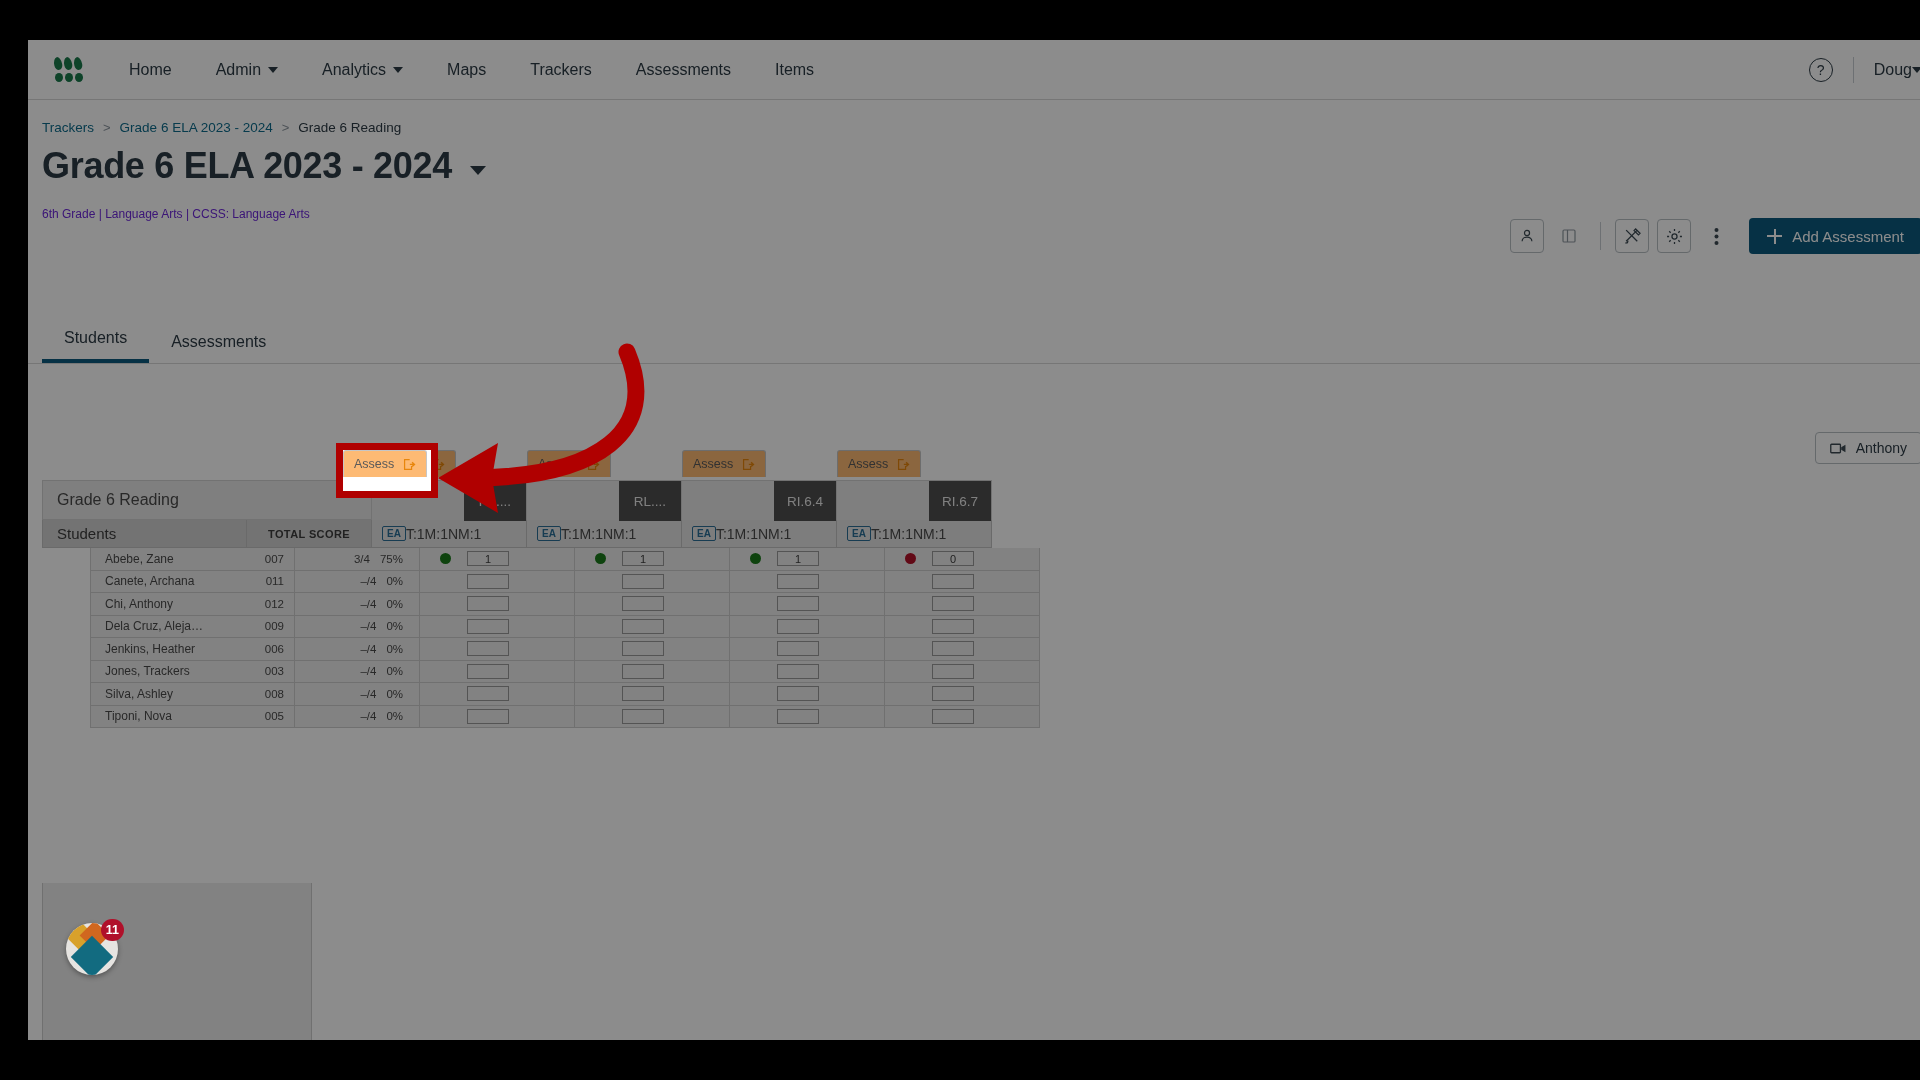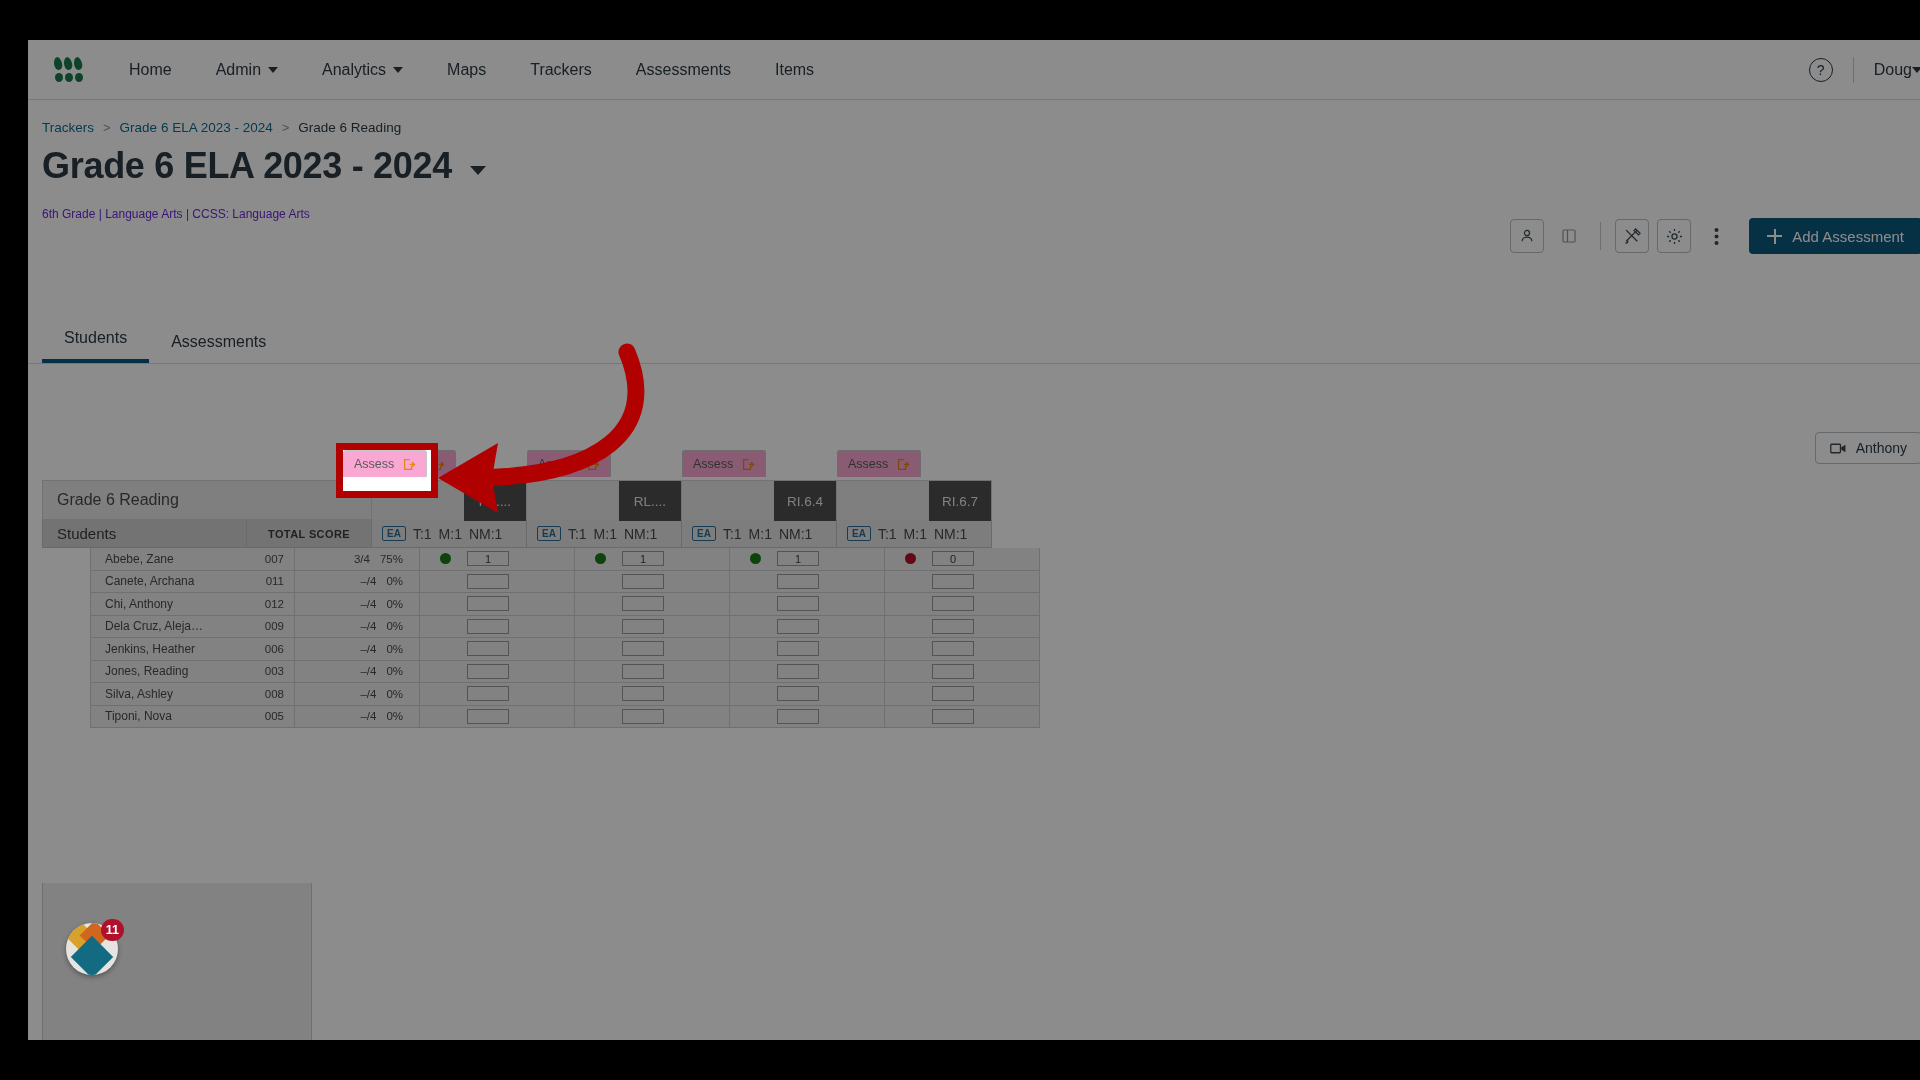--- a/index.html
+++ b/index.html
@@ -171,21 +171,21 @@
   .grid-wrap { position: absolute; left: 14px; top: 440px; }
 
   .assess-strip {
     position: absolute; left: 330px; top: -30px;
     display: flex;
   }
   .assess-cell { width: 155px; position: relative; }
   .assess-btn {
     display: inline-flex; align-items: center; gap: 9px;
     height: 27px; padding: 0 10px;
-    background: #f9a8d4; border: 1px solid #c6c6c6; border-bottom: none;
+    background: #fdba74; border: 1px solid #c6c6c6; border-bottom: none;
     border-radius: 3px 3px 0 0;
     font-size: 12.5px; color: #5a5a5a; cursor: pointer;
   }
   .export-ico { display: block; }
 
   
   .tracker-head {
     width: 330px; height: 40px;
     background: #e7e7e7; border: 1px solid #cfcfcf;
     display: flex; align-items: center; padding-left: 14px;
@@ -219,21 +219,21 @@
     width: 125px; height: 28px;
     background: #d2d2d2; border: 1px solid #c2c2c2;
     border-top: none; border-left: none;
     display: flex; align-items: center; justify-content: center;
     font-size: 11px; font-weight: bold; letter-spacing: .4px; color: #3c3c3c;
   }
   .meta-th {
     width: 155px; height: 28px;
     background: #e4e4e4; border-right: 1px solid #c2c2c2;
     border-bottom: 1px solid #c2c2c2;
-    display: flex; align-items: center; gap: 7px; padding-left: 10px;
+    display: flex; align-items: center; padding-left: 10px;
     font-size: 10.5px; color: #4a4a4a;
   }
   .ea-badge {
     border: 1px solid #2b6e96; color: #2b6e96;
     font-size: 10px; font-weight: bold;
     padding: 1px 4px; border-radius: 2px; line-height: 1.1;
   }
   .meta-bit { font-size: 14px; }
 
   .srow { display: flex; height: 22.5px; padding-left: 48px; }
@@ -662,21 +662,21 @@
             <span class="dot none"></span>
             <span class="mark-input"></span>
           </div>
           <div class="mark-td">
             <span class="dot none"></span>
             <span class="mark-input"></span>
           </div>
         </div>
         <div class="srow">
           <div class="name-td">
-            <span class="stu-name">Jones, Reading</span>
+            <span class="stu-name">Jones, Trackers</span>
             <span class="stu-id">003</span>
           </div>
           <div class="score-td">
             <span>–/4</span>
             <span>0%</span>
           </div>
           <div class="mark-td">
             <span class="dot none"></span>
             <span class="mark-input"></span>
           </div>

